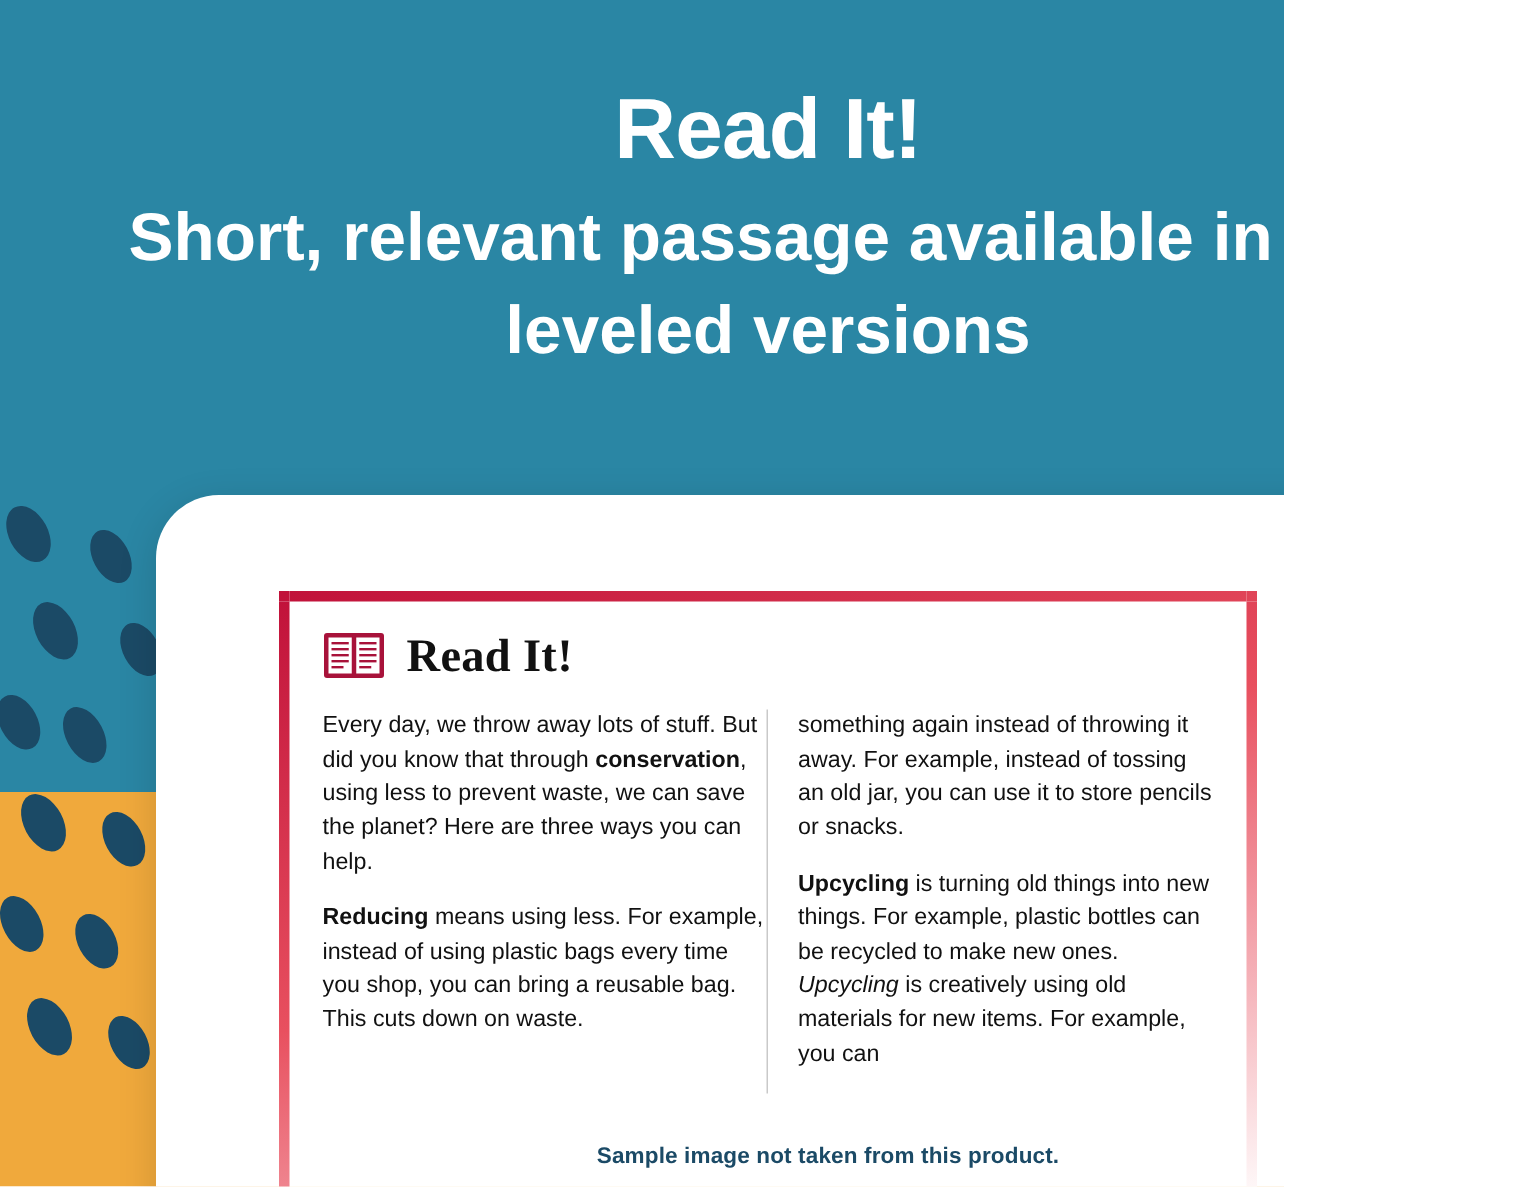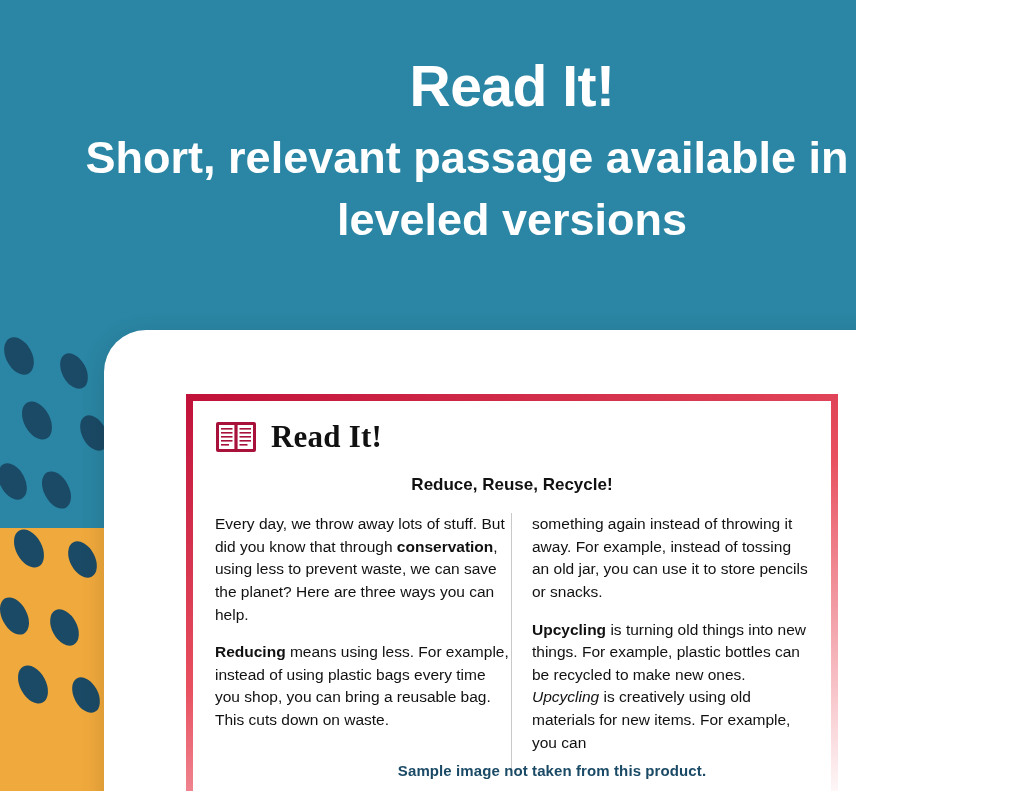--- a/index.html
+++ b/index.html
@@ -232,21 +232,20 @@
               <rect x="24.5" y="12" width="11.5" height="1.6"></rect>
               <rect x="24.5" y="16" width="11.5" height="1.6"></rect>
               <rect x="24.5" y="20" width="11.5" height="1.6"></rect>
               <rect x="24.5" y="24" width="8" height="1.6"></rect>
             </g>
           </svg>
         </span>
         <span class="read-it-title">Read It!</span>
       </div>
 
-      <div class="passage-title">Reduce, Reuse, Recycle!</div>
 
       <div class="columns">
         <div class="col left">
             <p><span>Every day, we throw away lots of stuff. But did you know that through </span><b>conservation</b><span>, using less to prevent waste, we can save the planet? Here are three ways you can help.</span></p>
             <p><b>Reducing</b><span> means using less. For example, instead of using plastic bags every time you shop, you can bring a reusable bag. This cuts down on waste.</span></p>
           </div>
         <div class="col right">
             <p><span>something again instead of throwing it away. For example, instead of tossing an old jar, you can use it to store pencils or snacks.</span></p>
             <p><b>Upcycling</b><span> is turning old things into new things. For example, plastic bottles can be recycled to make new ones. </span><i>Upcycling</i><span> is creatively using old materials for new items. For example, you can</span></p>
           </div>

